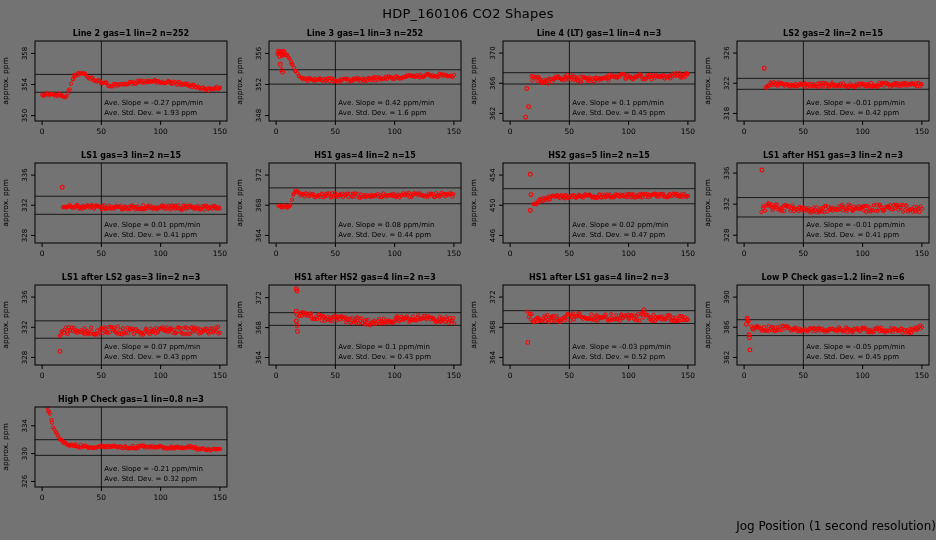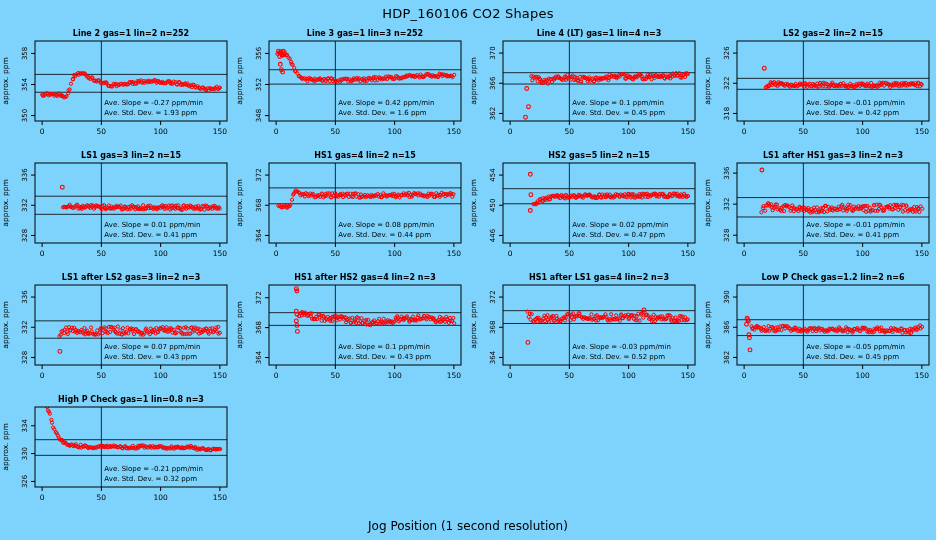--- a/index.html
+++ b/index.html
@@ -1,19 +1,19 @@
 <!DOCTYPE html>
 <html><head>
 <meta charset="utf-8">
 <style>
   html,body{margin:0;padding:0;background:#ffffff;}
-  .page{width:936px;height:540px;background:#7dd3fc;font-family:"DejaVu Sans",sans-serif;color:#000;overflow:hidden;}
+  .page{width:936px;height:540px;background:#737373;font-family:"DejaVu Sans",sans-serif;color:#000;overflow:hidden;}
   .main-title{height:26px;line-height:28px;text-align:center;font-size:13px;letter-spacing:0.2px;}
   .grid{display:grid;grid-template-columns:repeat(4,234px);grid-auto-rows:122px;width:936px;height:488px;}
-  .xlabel{height:26px;line-height:24px;text-align:center;font-size:12px;}
+  .xlabel{height:26px;line-height:24px;text-align:right;font-size:12px;}
   svg.subplot{display:block;}
   svg text{font-family:"DejaVu Sans",sans-serif;fill:#000;}
 </style>
 </head>
 <body>
 
 <div class="page">
   <div class="main-title">HDP_160106  CO2 Shapes</div>
   <div class="grid">
       <svg width="234" height="122" viewBox="0 0 234 122" class="subplot">

